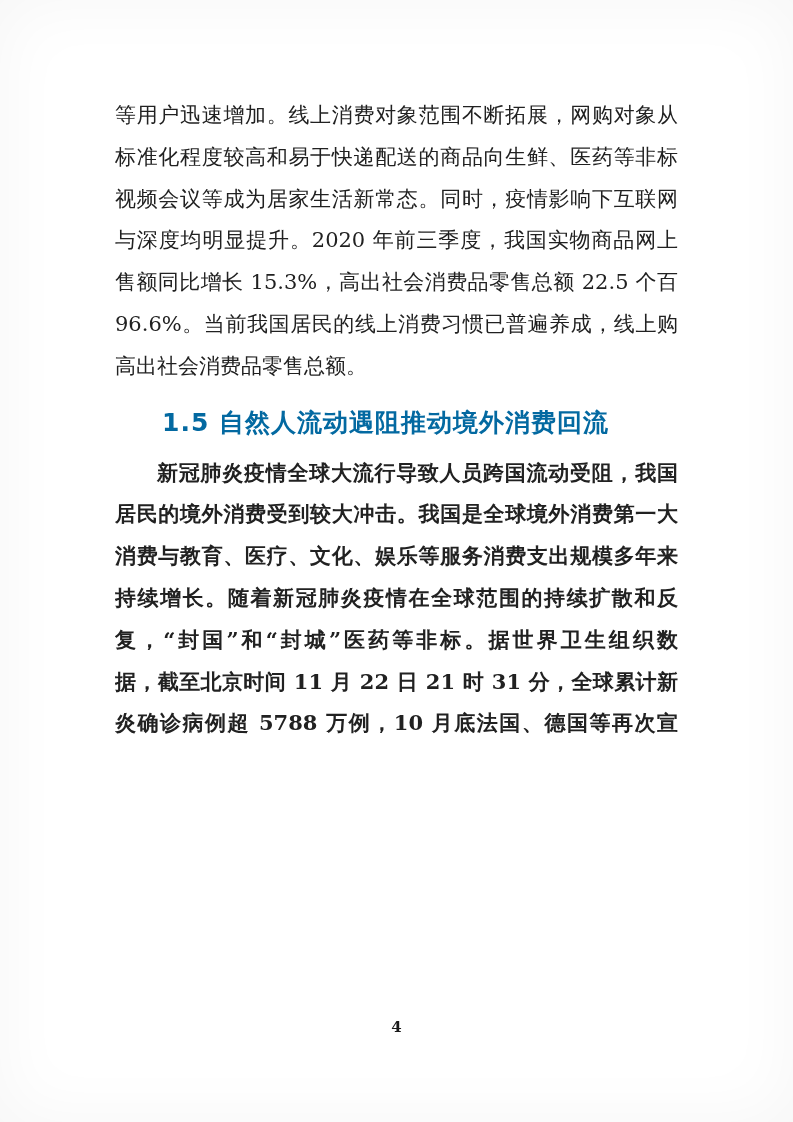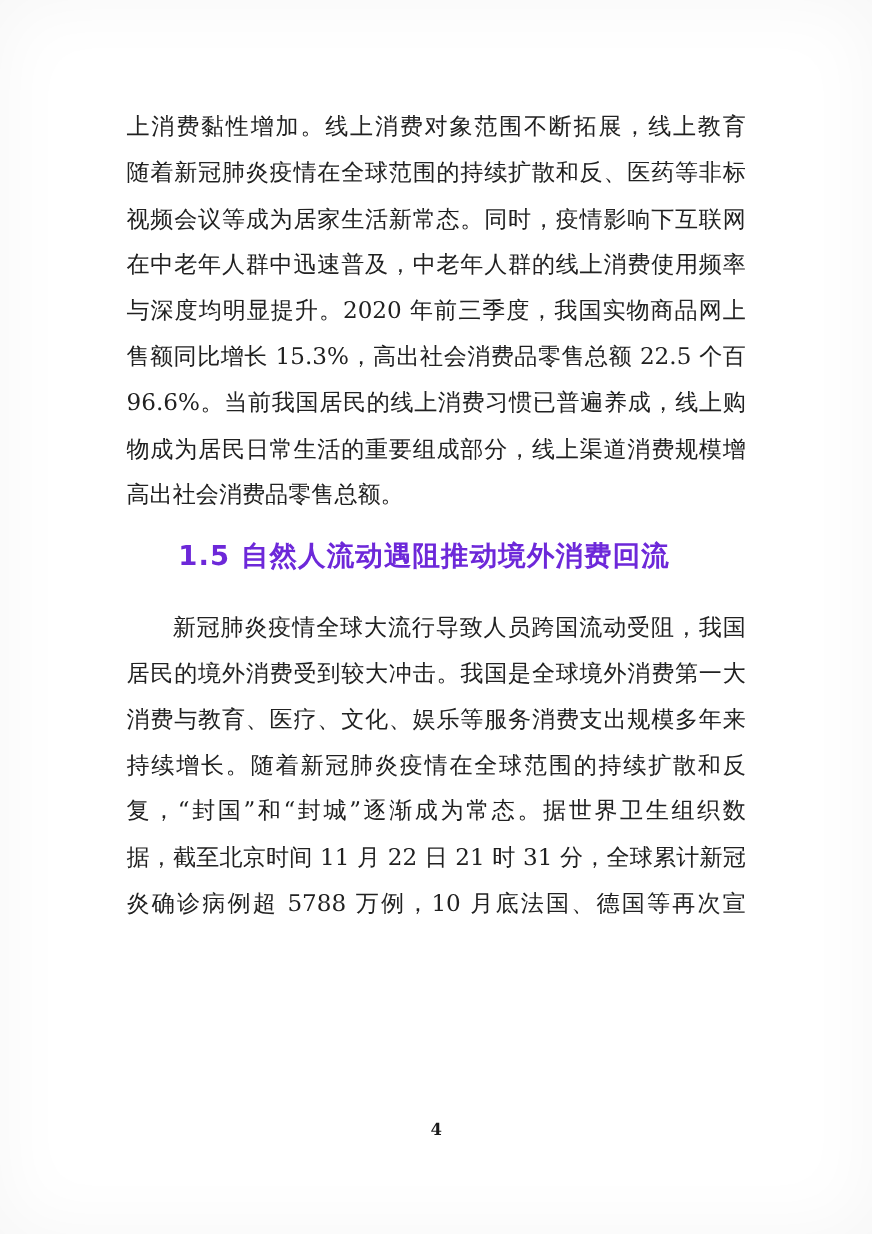--- a/index.html
+++ b/index.html
@@ -46,64 +46,63 @@
   }
   .section-heading {
     margin-top: 14px;
     margin-left: 47px;
     margin-bottom: 0;
     font-family: "DejaVu Sans", "Liberation Sans", sans-serif;
     font-weight: bold;
     font-size: 25px;
     line-height: 42px;
     height: 42px;
-    color: #6d28d9;
+    color: #0369a1;
     letter-spacing: 1px;
   }
   .para.p2 {
-    margin-top: 23px;
+    margin-top: 8px;
+    font-weight: bold;
   }
   .page-number {
     position: absolute;
     left: 0;
     right: 0;
     top: 1018px;
     text-align: center;
     font-size: 15px;
     font-weight: bold;
     color: #1a1a1a;
     font-family: "DejaVu Serif", "Liberation Serif", serif;
   }
 </style>
 </head>
 <body>
 
 <div class="page">
   <div class="content">
 
     <div class="para p1">
-        <div class="line">上消费黏性增加。线上消费对象范围不断拓展，线上教育</div>
-        <div class="line">随着新冠肺炎疫情在全球范围的持续扩散和反、医药等非标</div>
+        <div class="line">等用户迅速增加。线上消费对象范围不断拓展，网购对象从</div>
+        <div class="line">标准化程度较高和易于快递配送的商品向生鲜、医药等非标</div>
         <div class="line">视频会议等成为居家生活新常态。同时，疫情影响下互联网</div>
-        <div class="line">在中老年人群中迅速普及，中老年人群的线上消费使用频率</div>
         <div class="line">与深度均明显提升。2020 年前三季度，我国实物商品网上零</div>
         <div class="line">售额同比增长 15.3%，高出社会消费品零售总额 22.5 个百分</div>
         <div class="line">96.6%。当前我国居民的线上消费习惯已普遍养成，线上购</div>
-        <div class="line">物成为居民日常生活的重要组成部分，线上渠道消费规模增</div>
         <div class="line">高出社会消费品零售总额。</div>
       </div>
 
     <h2 class="section-heading">1.5 自然人流动遇阻推动境外消费回流</h2>
 
     <div class="para p2">
         <div class="line">新冠肺炎疫情全球大流行导致人员跨国流动受阻，我国</div>
         <div class="line">居民的境外消费受到较大冲击。我国是全球境外消费第一大</div>
         <div class="line">消费与教育、医疗、文化、娱乐等服务消费支出规模多年来</div>
         <div class="line">持续增长。随着新冠肺炎疫情在全球范围的持续扩散和反</div>
-        <div class="line">复，“封国”和“封城”逐渐成为常态。据世界卫生组织数</div>
+        <div class="line">复，“封国”和“封城”医药等非标。据世界卫生组织数</div>
         <div class="line">据，截至北京时间 11 月 22 日 21 时 31 分，全球累计新冠肺</div>
         <div class="line">炎确诊病例超 5788 万例，10 月底法国、德国等再次宣布“封</div>
       </div>
 
   </div>
 
   <div class="page-number">4</div>
 </div>
 
 </body></html>

